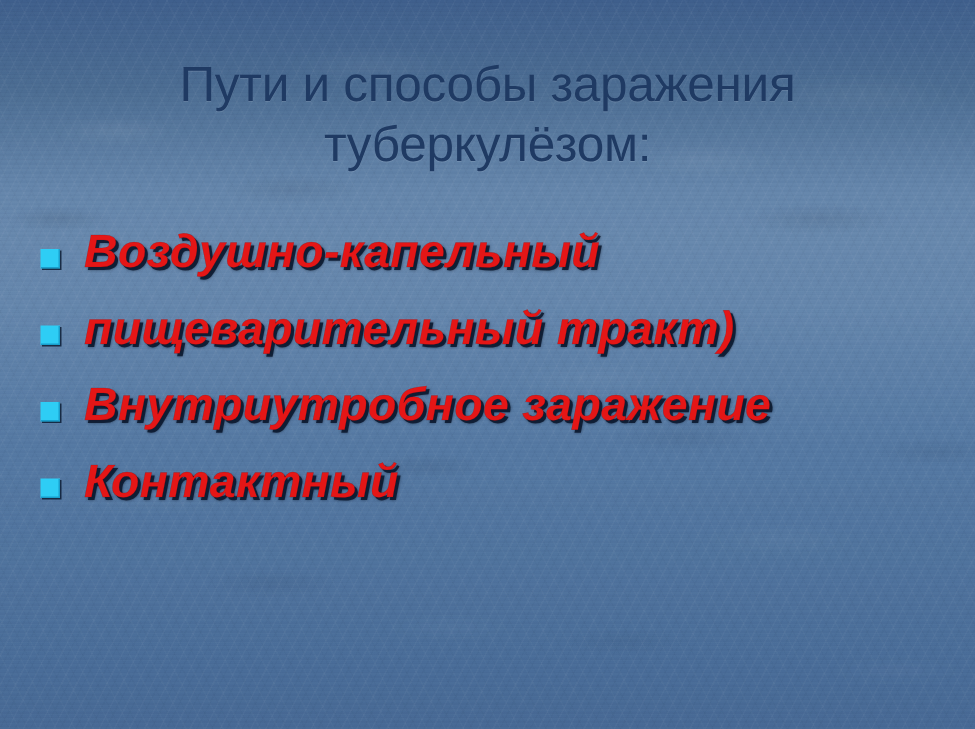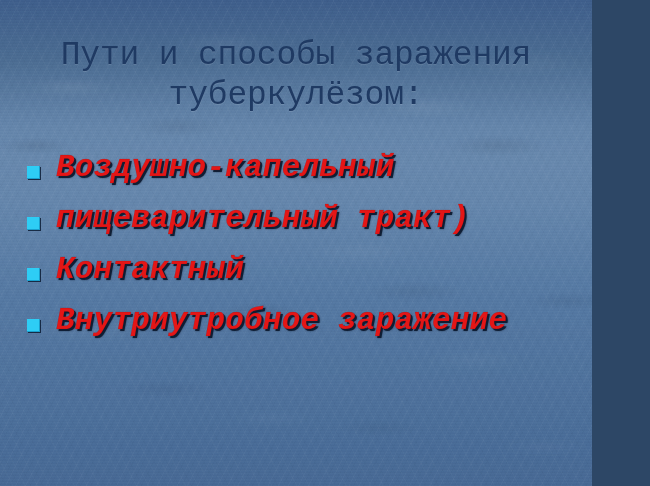--- a/index.html
+++ b/index.html
@@ -4,24 +4,24 @@
 <title>Slide</title>
 <style>
   html, body {
     margin: 0;
     padding: 0;
     background: #2d4766;
   }
 
   #slide {
     position: relative;
-    width: 592px;
+    width: 650px;
     height: 486px;
     overflow: hidden;
-    font-family: Liberation Mono, monospace;
+    font-family: Liberation Sans, sans-serif;
     
     background-color: #4a6e9c;
     background-image:
       linear-gradient(to bottom,
         #3f5f8c 0%,
         #46688f 12%,
         #5b7ea6 26%,
         #5d80a8 42%,
         #5579a3 60%,
         #50749f 78%,
@@ -181,22 +181,22 @@
       <span class="itext">Воздушно-капельный</span>
     </li>
 
     <li class="item">
       <span class="marker"></span>
       <span class="itext">пищеварительный тракт)</span>
     </li>
 
     <li class="item">
       <span class="marker"></span>
+      <span class="itext">Внутриутробное заражение</span>
+    </li>
+
+    <li class="item">
+      <span class="marker"></span>
       <span class="itext">Контактный</span>
-    </li>
-
-    <li class="item">
-      <span class="marker"></span>
-      <span class="itext">Внутриутробное заражение</span>
     </li>
 
   </ul>
 </div>
 
 </body></html>

